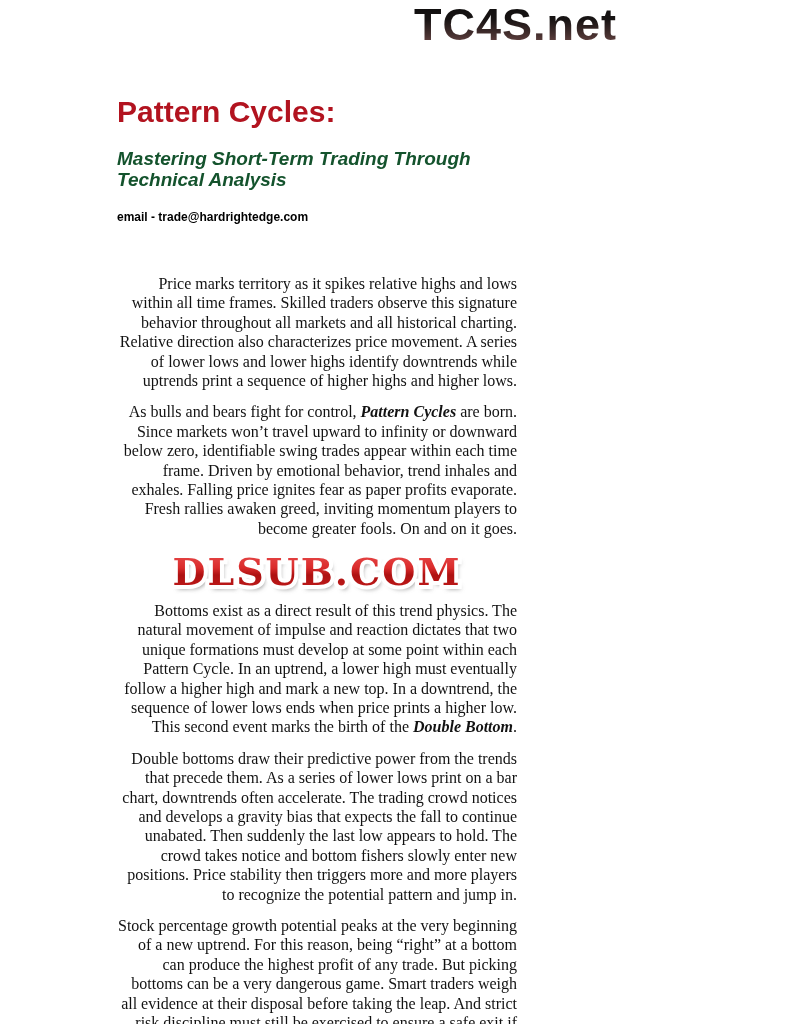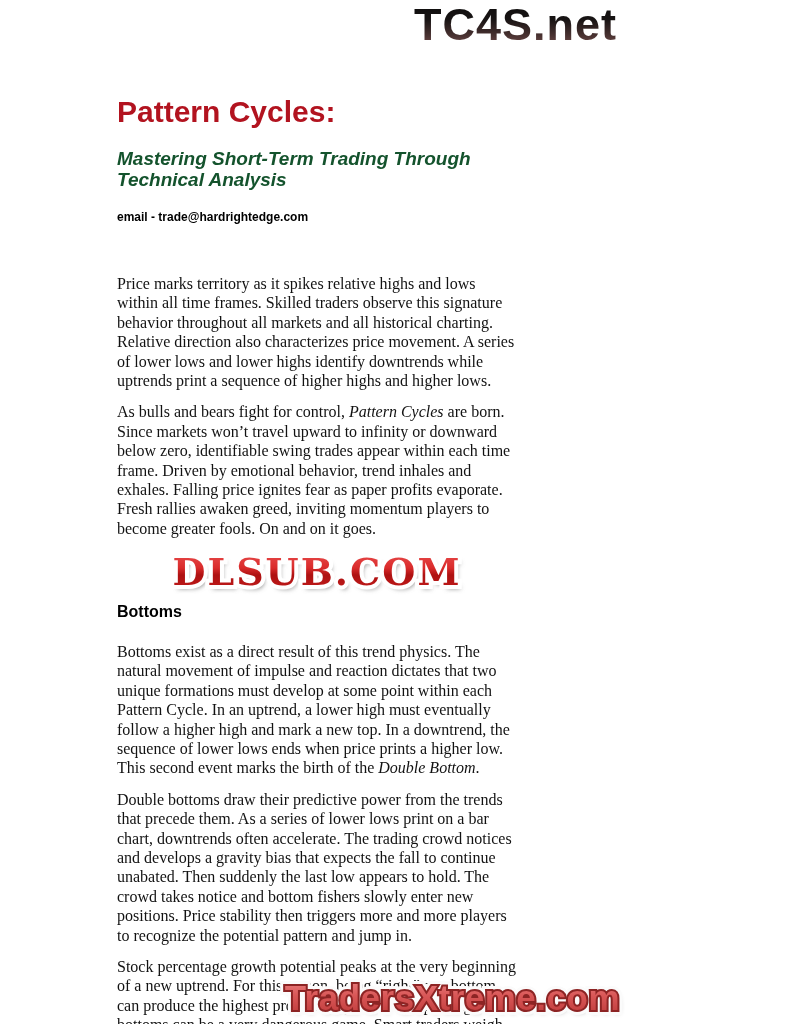--- a/index.html
+++ b/index.html
@@ -73,24 +73,24 @@
     font-size: 12px;
     line-height: 1.1;
     color: #000000;
   }
 
   .body-p {
     margin: 0 0 12px;
     font-size: 16px;
     line-height: 19.4px;
     color: #121212;
-    text-align: left;
+    text-align: right;
   }
   .body-p.first { margin-top: 50px; }
-  .em-bi { font-weight: normal; font-style: italic; }
+  .em-bi { font-weight: bold; font-style: italic; }
 
   .section-heading {
     margin: 9px 0 21px;
     font-family: "Liberation Sans", sans-serif;
     font-weight: bold;
     font-size: 16px;
     color: #000000;
   }
 
   
@@ -184,29 +184,23 @@
 
     <p class="body-p"><span>As bulls and bears fight for control, </span><span class="em-bi">Pattern Cycles</span><span> are born. Since markets won’t travel upward to infinity or downward below zero, identifiable swing trades appear within each time frame. Driven by emotional behavior, trend inhales and exhales. Falling price ignites fear as paper profits evaporate. Fresh rallies awaken greed, inviting momentum players to become greater fools. On and on it goes.</span></p>
 
     <div class="wm-mid-row">
       <span class="wm-mid">
         <span class="layer-stroke">DLSUB.COM</span>
         <span class="layer-fill">DLSUB.COM</span>
       </span>
     </div>
 
-    <h3 class="section-heading">Bottoms</h3>
 
     <p class="body-p"><span>Bottoms exist as a direct result of this trend physics. The natural movement of impulse and reaction dictates that two unique formations must develop at some point within each Pattern Cycle. In an uptrend, a lower high must eventually follow a higher high and mark a new top. In a downtrend, the sequence of lower lows ends when price prints a higher low. This second event marks the birth of the </span><span class="em-bi">Double Bottom</span><span>.</span></p>
 
     <p class="body-p">Double bottoms draw their predictive power from the trends that precede them. As a series of lower lows print on a bar chart, downtrends often accelerate. The trading crowd notices and develops a gravity bias that expects the fall to continue unabated. Then suddenly the last low appears to hold. The crowd takes notice and bottom fishers slowly enter new positions. Price stability then triggers more and more players to recognize the potential pattern and jump in.</p>
 
     <p class="body-p">Stock percentage growth potential peaks at the very beginning of a new uptrend. For this reason, being “right” at a bottom can produce the highest profit of any trade. But picking bottoms can be a very dangerous game. Smart traders weigh all evidence at their disposal before taking the leap. And strict risk discipline must still be exercised to ensure a safe exit if proven wrong.</p>
 
   </div>
 
-  <div class="wm-bottom">
-    <span class="layer-outer">TradersXtreme.com</span>
-    <span class="layer-edge">TradersXtreme.com</span>
-    <span class="layer-fill">TradersXtreme.com</span>
-  </div>
 
 </div>
 
 </body></html>

